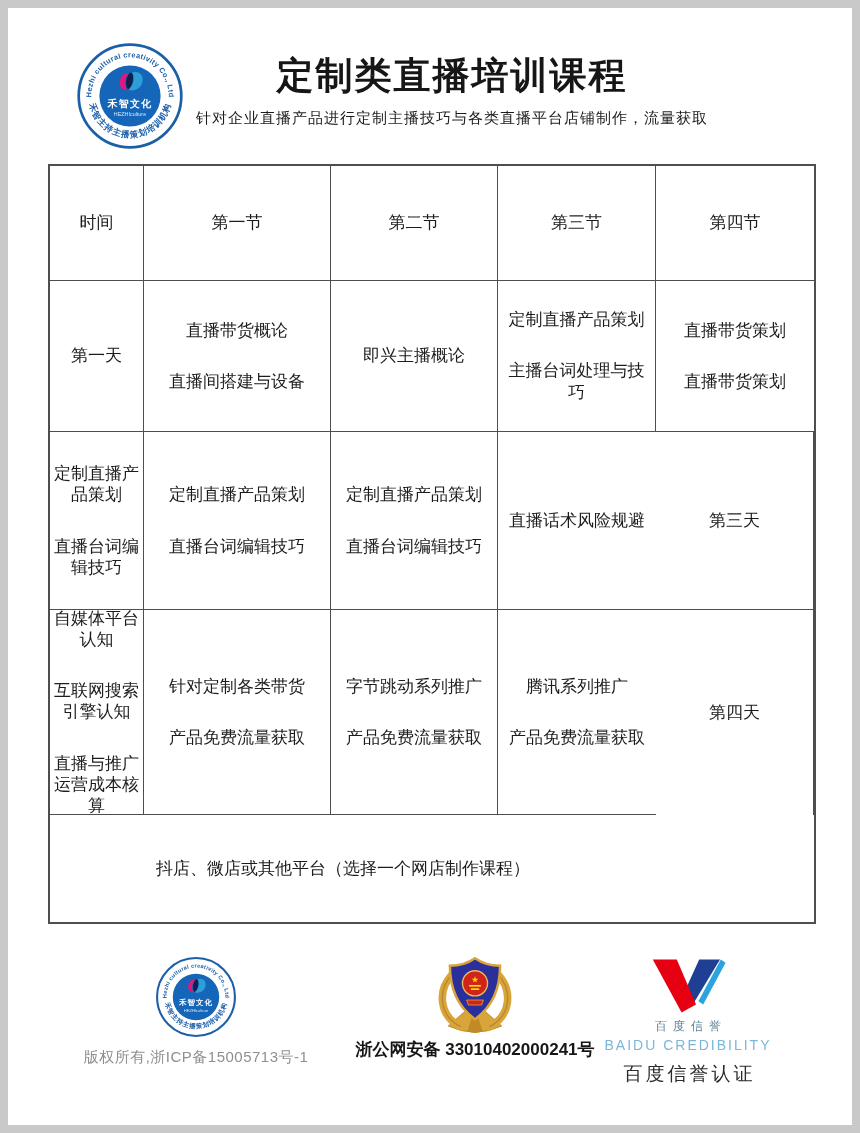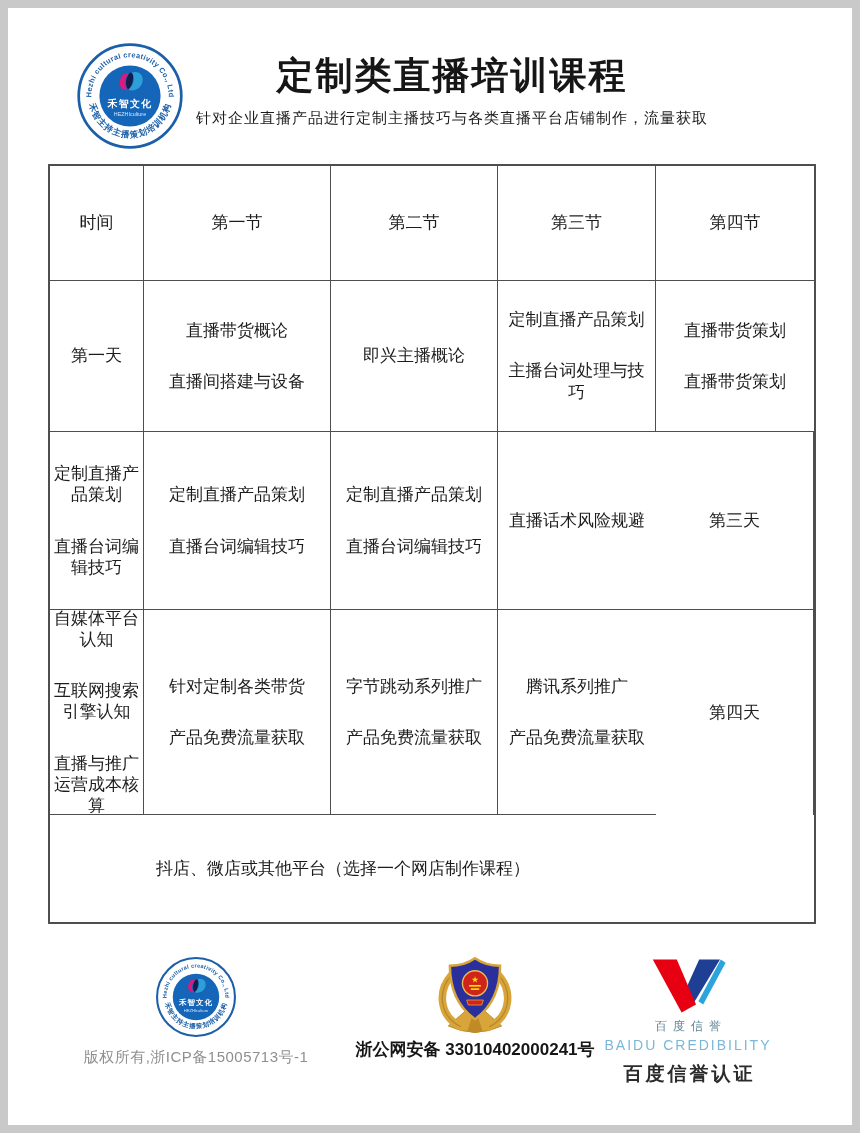--- a/index.html
+++ b/index.html
@@ -50,21 +50,21 @@
   
   .footer-block { position:absolute; display:flex; flex-direction:column; align-items:center; }
   .footer-left   { left:66px;  top:956px; width:260px;justify-content:center; }
   .footer-center { left:345px; top:954px; width:260px; }
   .footer-right  { left:596px; top:958px; width:184px; }
   .footer-left-logo { width:82px; height:82px; }
   .copyright-text { margin-top:10px; font-size:15px; color:#8f8f8f; letter-spacing:0.5px; }
   .police-text { margin-top:2px; font-size:17px; font-weight:700; color:#161616; }
   .baidu-brand-cn { margin-top:4px; font-size:12px; color:#5e8395; letter-spacing:6px; text-indent:6px; }
   .baidu-brand-en { margin-top:2px; font-size:14px; color:#7ab7d8; letter-spacing:2px; }
-  .baidu-cert { margin-top:8px; font-size:19px; font-weight:700; color:#2b2b2b; letter-spacing:3px; text-indent:3px; }
+  .baidu-cert { margin-top:8px; font-size:19px; font-weight:400; color:#2b2b2b; letter-spacing:3px; text-indent:3px; }
 </style>
 </head>
 <body>
 
 <svg width="0" height="0" style="position:absolute" aria-hidden="true">
   <defs>
     <g id="hezhi-logo-def">
       <circle cx="60" cy="60" r="57" fill="#ffffff" stroke="#1b5fa8" stroke-width="3"></circle>
       <path id="logo-arc-top" d="M17,60 A43,43 0 0 1 103,60" fill="none"></path>
       <path id="logo-arc-bottom" d="M14,60 A46,46 0 0 0 106,60" fill="none"></path>

